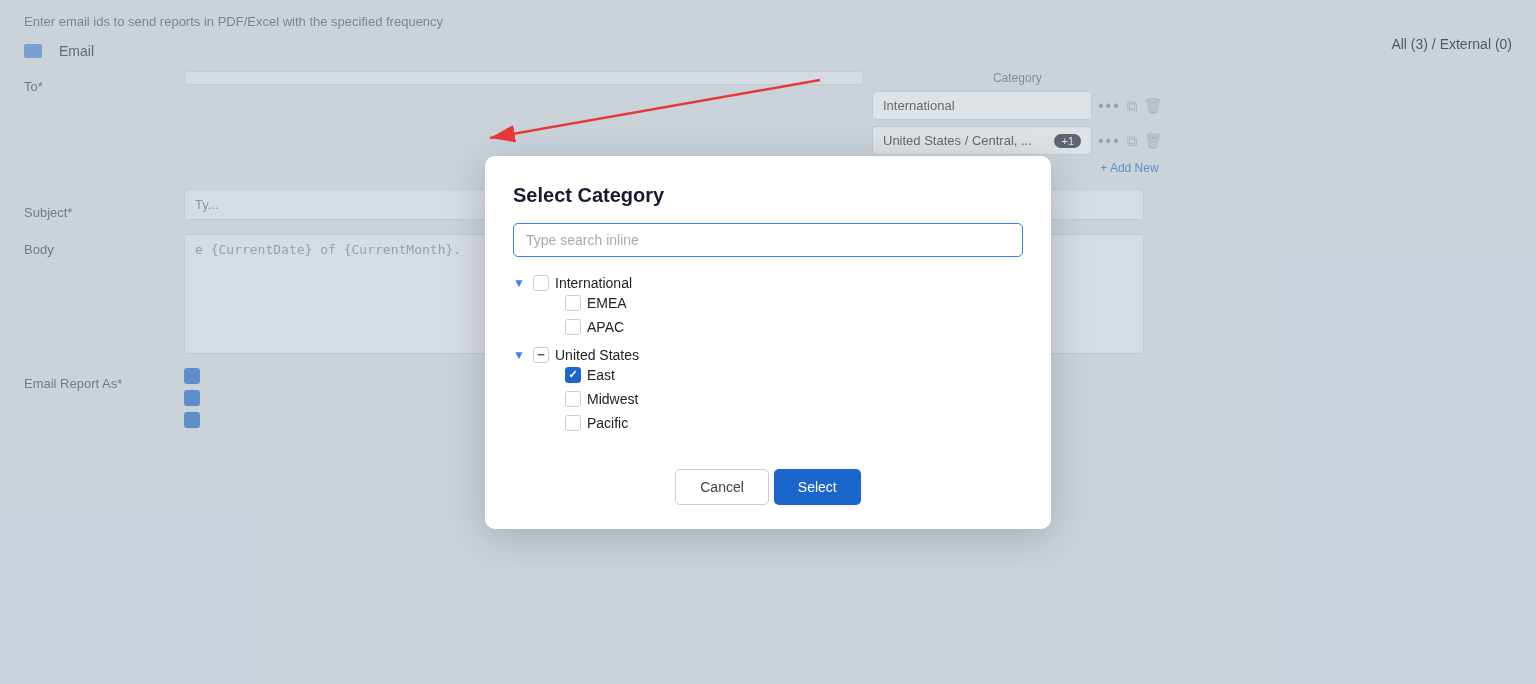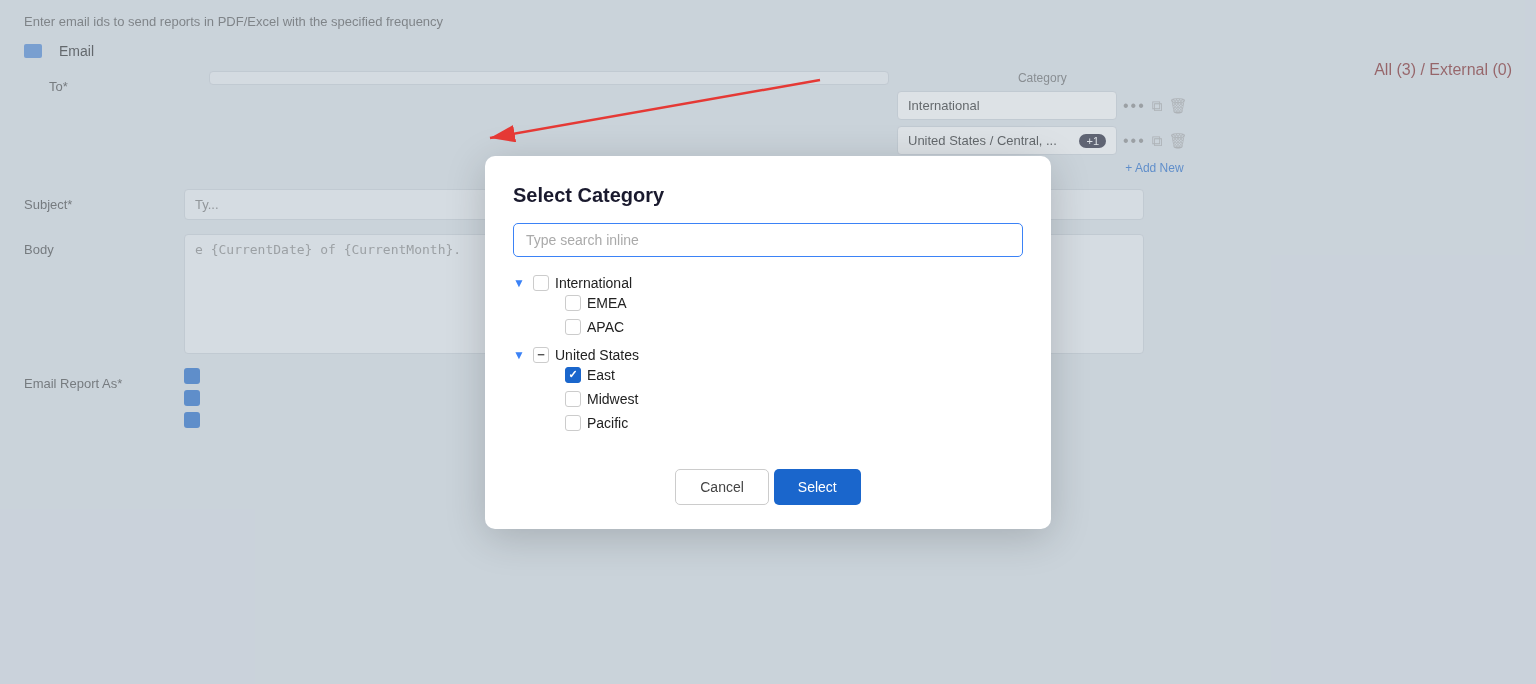--- a/index.html
+++ b/index.html
@@ -265,21 +265,20 @@
       pointer-events: none;
       z-index: 20;
     }
 
     
     .bg-to-section {
       display: flex;
       align-items: flex-start;
       padding: 0 24px;
       margin-bottom: 14px;
-      margin-left: 25px;
     }
 
     .bg-to-label {
       width: 160px;
       padding-top: 8px;
       font-size: 13px;
       color: #444;
       flex-shrink: 0;
     }
 
@@ -317,21 +316,21 @@
 
 <div class="bg-page">
 
   <div class="bg-header-note">Enter email ids to send reports in PDF/Excel with the specified frequency</div>
 
   <div style="display:flex; align-items:center; padding: 0 24px 12px 24px; gap:10px;">
     <div style="display:flex;align-items:center;gap:17px;">
       <span style="display:inline-block;width:18px;height:14px;background:#4a86d8;border-radius:2px;"></span>
       <span style="font-size:14px;font-weight:500;color:#222;">Email</span>
     </div>
-    <span style="position:absolute;right:24px;top:61px;font-size:16px;color:#7f1d1d;">All (3) / External (0)</span>
+    <span style="position:absolute;right:24px;top:36px;font-size:14px;color:#000000;">All (3) / External (0)</span>
   </div>
 
   <div class="bg-to-section">
     <div class="bg-to-label">To*</div>
     <div class="bg-to-right">
       <div class="to-entry-row">
         <div class="to-email-input"></div>
         <div style="display:flex;flex-direction:column;gap:6px;">
 
           <div style="font-size:12px;color:#666;text-align:center;">Category</div>
@@ -354,21 +353,21 @@
             <span class="icon-btn">⧉</span>
             <span class="icon-btn">🗑</span>
           </div>
 
           <div class="add-new">+ Add New</div>
         </div>
       </div>
     </div>
   </div>
 
-  <div style="display:flex;align-items:center;padding:0 24px 14px 24px;">
+  <div style="display:flex;align-items:flex-end;padding:0 24px 14px 24px;">
     <div style="width:160px;font-size:13px;color:#444;flex-shrink:0;">Subject*</div>
     <input class="subject-input" placeholder="Ty..." style="">
   </div>
 
   <div style="display:flex;align-items:flex-start;padding:0 24px 14px 24px;">
     <div style="width:160px;font-size:13px;color:#444;flex-shrink:0;padding-top:8px;">Body</div>
     <textarea class="body-textarea" style="">e {CurrentDate} of {CurrentMonth}.</textarea>
   </div>
 
   <div style="display:flex;align-items:flex-start;padding:0 24px;">

